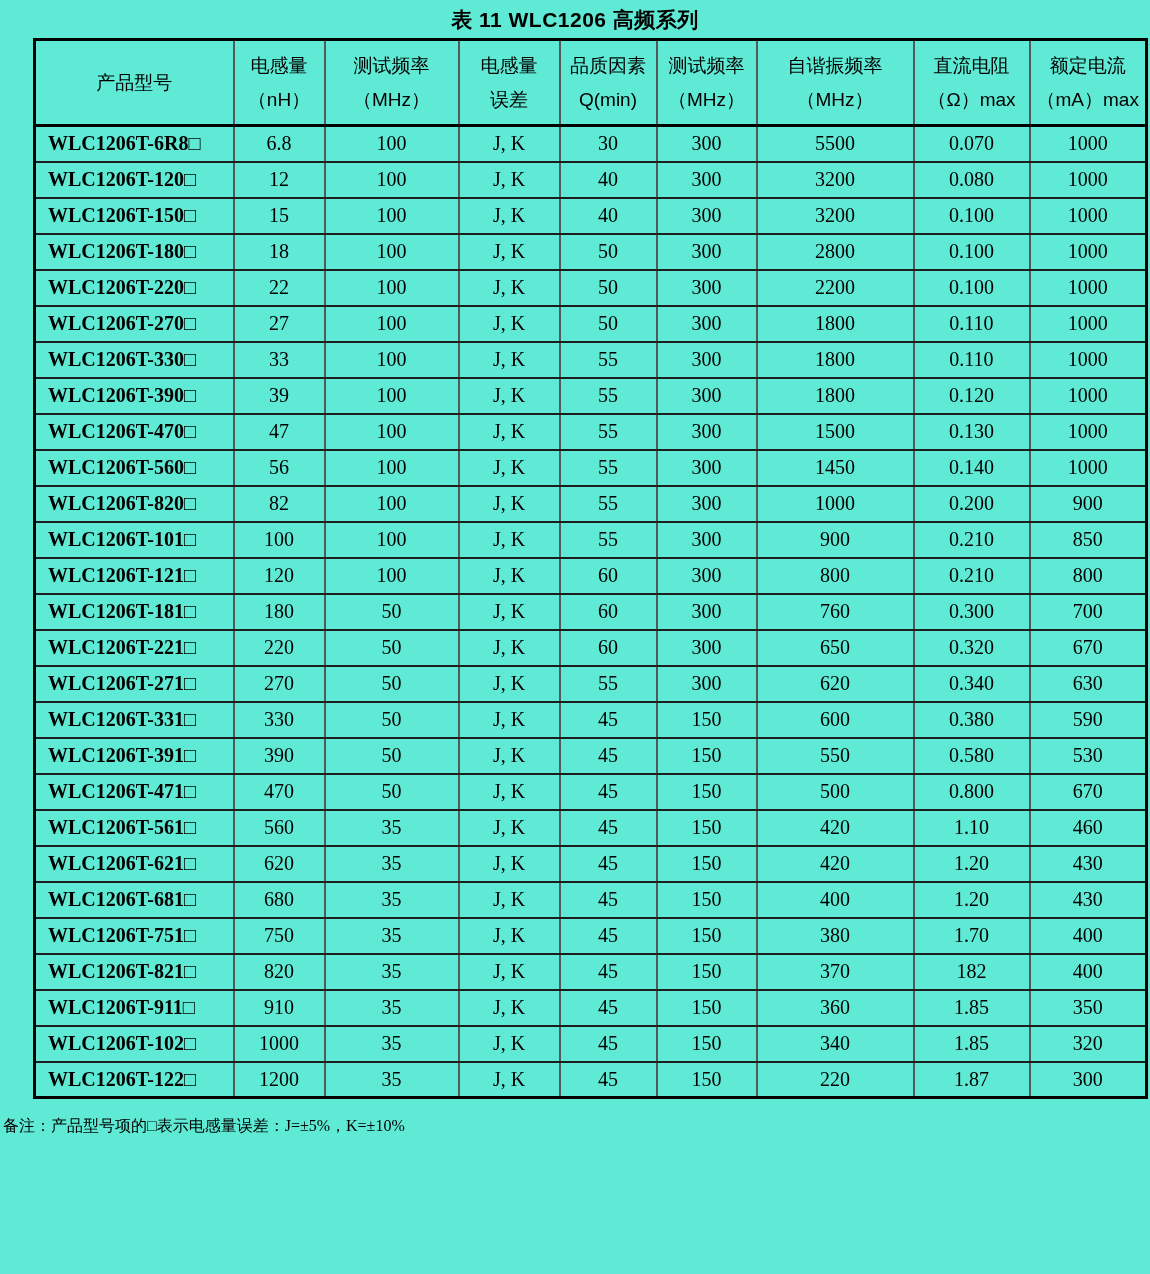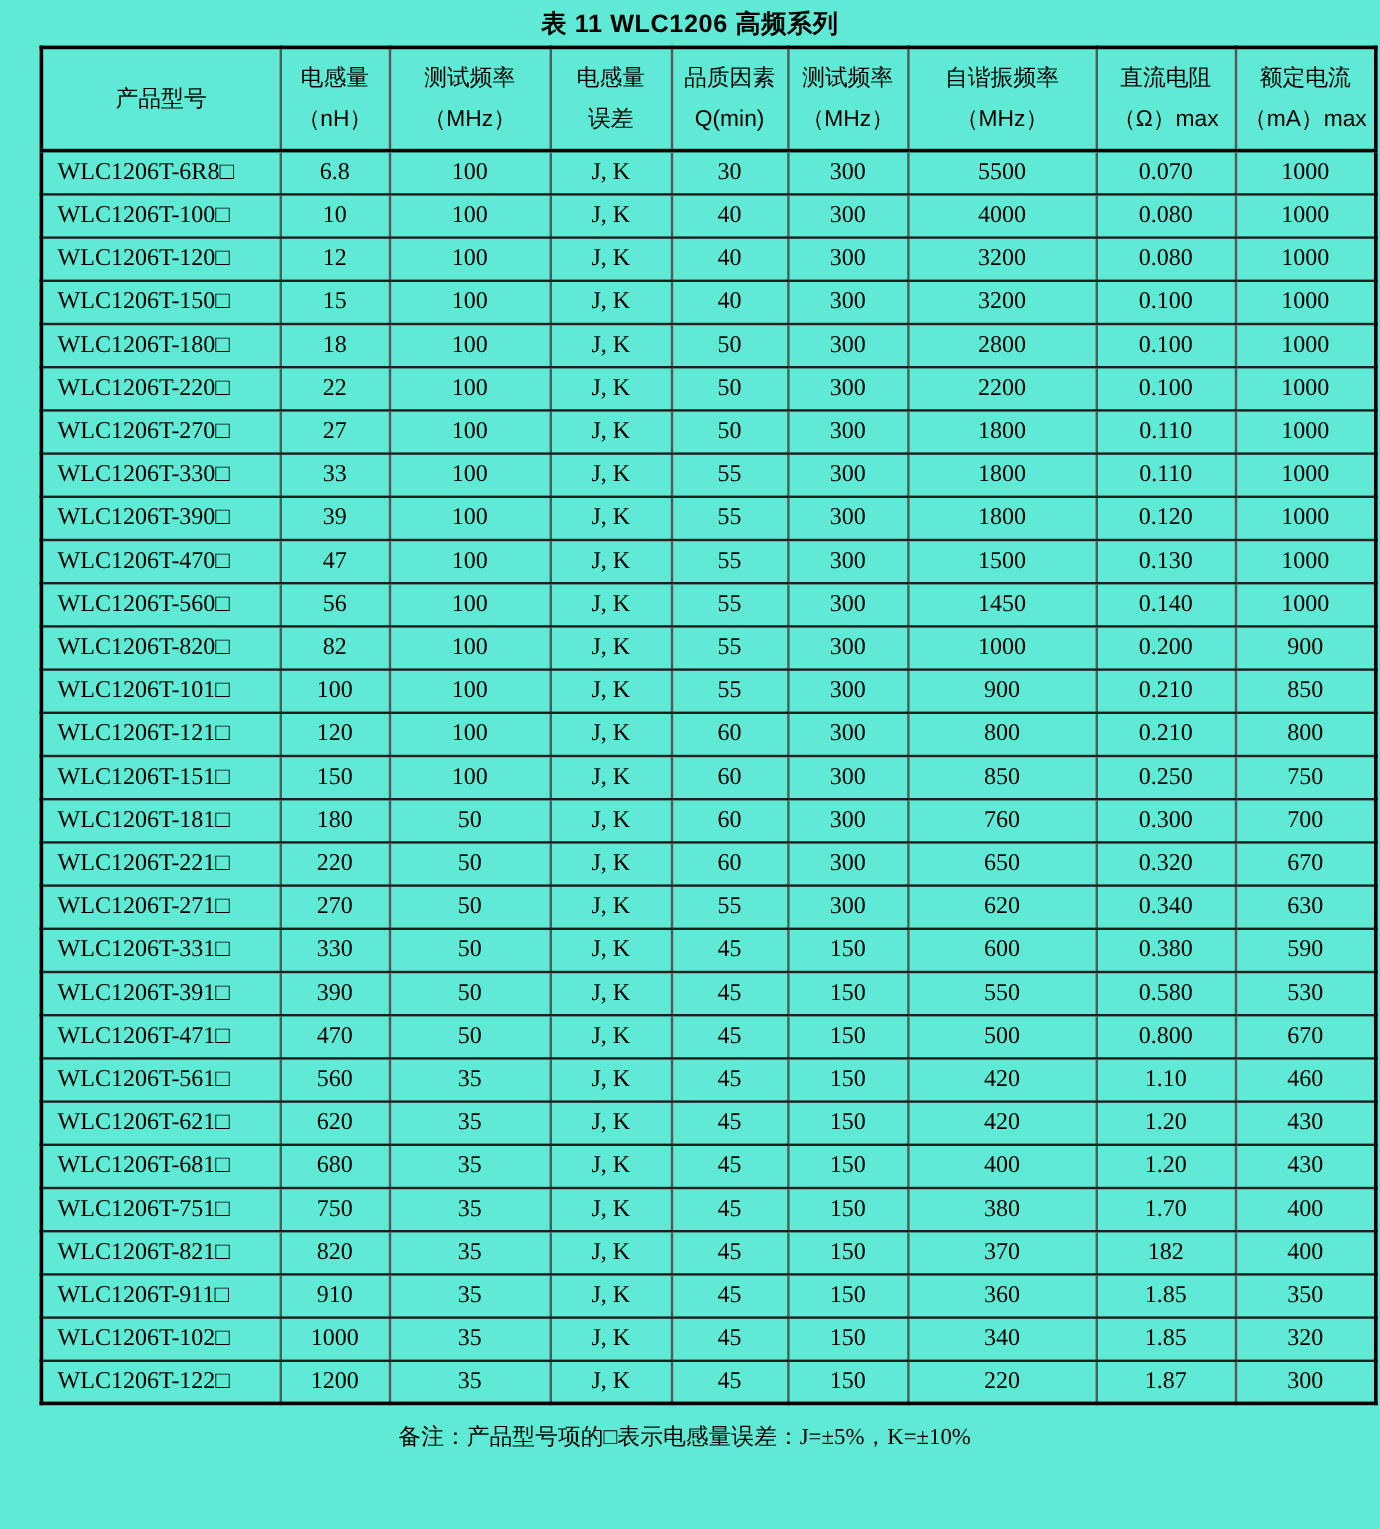--- a/index.html
+++ b/index.html
@@ -48,36 +48,36 @@
     font-weight: normal;
     font-size: 19px;
   }
   .h-line { display: block; line-height: 34px; }
   .h-unit { font-family: "Liberation Sans", "DejaVu Sans", sans-serif; }
   .spec-table tbody tr { height: 36px; }
   .spec-table tbody td { font-size: 20px; }
   .spec-table tbody td.col-model {
     text-align: left;
     padding-left: 12px;
+    font-weight: bold;
   }
   
   col.c1 { width: 199px; }
   col.c2 { width: 91px;  }
   col.c3 { width: 134px; }
   col.c4 { width: 101px; }
   col.c5 { width: 97px;  }
   col.c6 { width: 100px; }
   col.c7 { width: 157px; }
   col.c8 { width: 116px; }
   col.c9 { width: 117px; }
   .note {
     margin: 15px 12px 0 3px;
-    font-size: 19px;
+    font-size: 16px;
     line-height: 24px;
-    text-align: center;
   }
 </style>
 </head>
 <body>
 
 <div class="page">
   <div class="page-title">表 11  WLC1206 高频系列</div>
 
   <table class="spec-table">
     <colgroup>
@@ -136,31 +136,20 @@
           <td>6.8</td>
           <td>100</td>
           <td>J, K</td>
           <td>30</td>
           <td>300</td>
           <td>5500</td>
           <td>0.070</td>
           <td>1000</td>
         </tr>
         <tr>
-          <td class="col-model">WLC1206T-100□</td>
-          <td>10</td>
-          <td>100</td>
-          <td>J, K</td>
-          <td>40</td>
-          <td>300</td>
-          <td>4000</td>
-          <td>0.080</td>
-          <td>1000</td>
-        </tr>
-        <tr>
           <td class="col-model">WLC1206T-120□</td>
           <td>12</td>
           <td>100</td>
           <td>J, K</td>
           <td>40</td>
           <td>300</td>
           <td>3200</td>
           <td>0.080</td>
           <td>1000</td>
         </tr>
@@ -277,31 +266,20 @@
         <tr>
           <td class="col-model">WLC1206T-121□</td>
           <td>120</td>
           <td>100</td>
           <td>J, K</td>
           <td>60</td>
           <td>300</td>
           <td>800</td>
           <td>0.210</td>
           <td>800</td>
-        </tr>
-        <tr>
-          <td class="col-model">WLC1206T-151□</td>
-          <td>150</td>
-          <td>100</td>
-          <td>J, K</td>
-          <td>60</td>
-          <td>300</td>
-          <td>850</td>
-          <td>0.250</td>
-          <td>750</td>
         </tr>
         <tr>
           <td class="col-model">WLC1206T-181□</td>
           <td>180</td>
           <td>50</td>
           <td>J, K</td>
           <td>60</td>
           <td>300</td>
           <td>760</td>
           <td>0.300</td>

